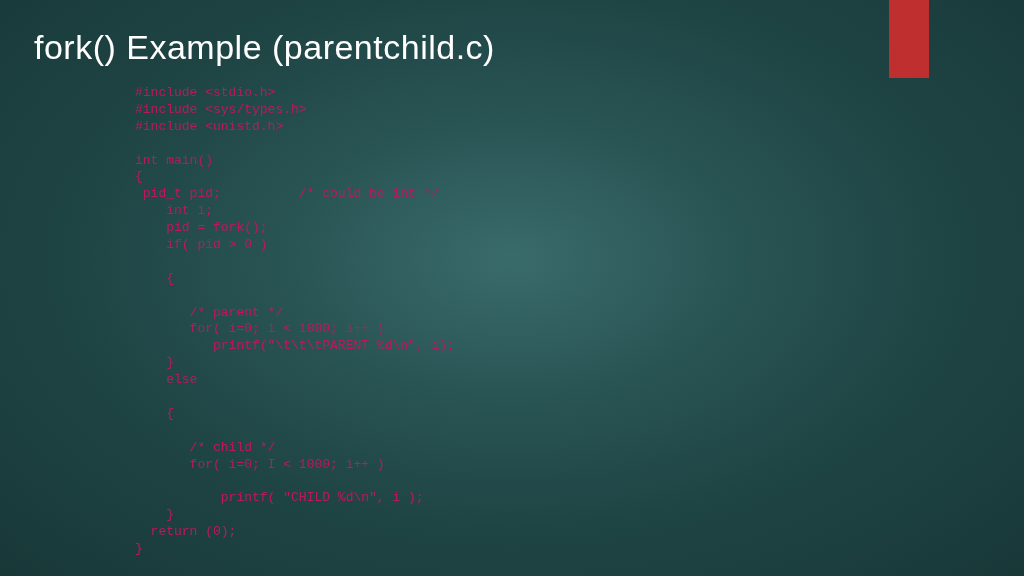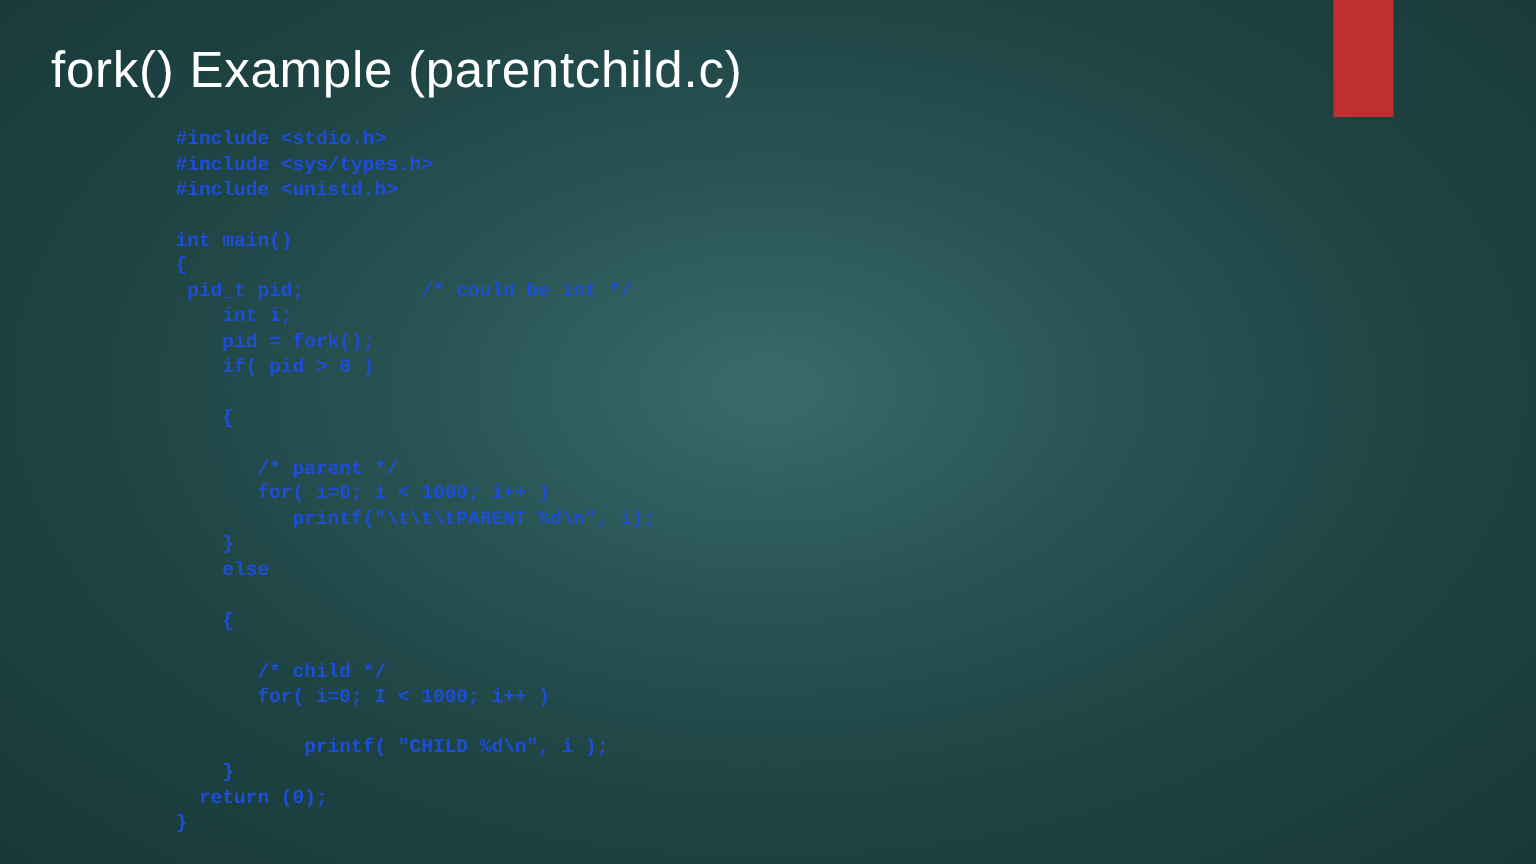--- a/index.html
+++ b/index.html
@@ -28,25 +28,25 @@
       top: 28px;
       left: 34px;
       color: #ffffff;
       font-size: 34px;
       font-weight: 300;
       letter-spacing: 0.5px;
     }
     .code-block {
       position: absolute;
       top: 85px;
-      left: 117px;
+      left: 135px;
       font-family: "Courier New", monospace;
       font-size: 13px;
-      font-weight: bold;
-      color: #1d4ed8;
+      font-weight: normal;
+      color: #be185d;
       line-height: 1.3;
       white-space: pre;
     }
   </style>
 </head>
 <body>
 
 <div class="accent-bar"></div>
 
 <div class="title">fork() Example   (parentchild.c)</div>

